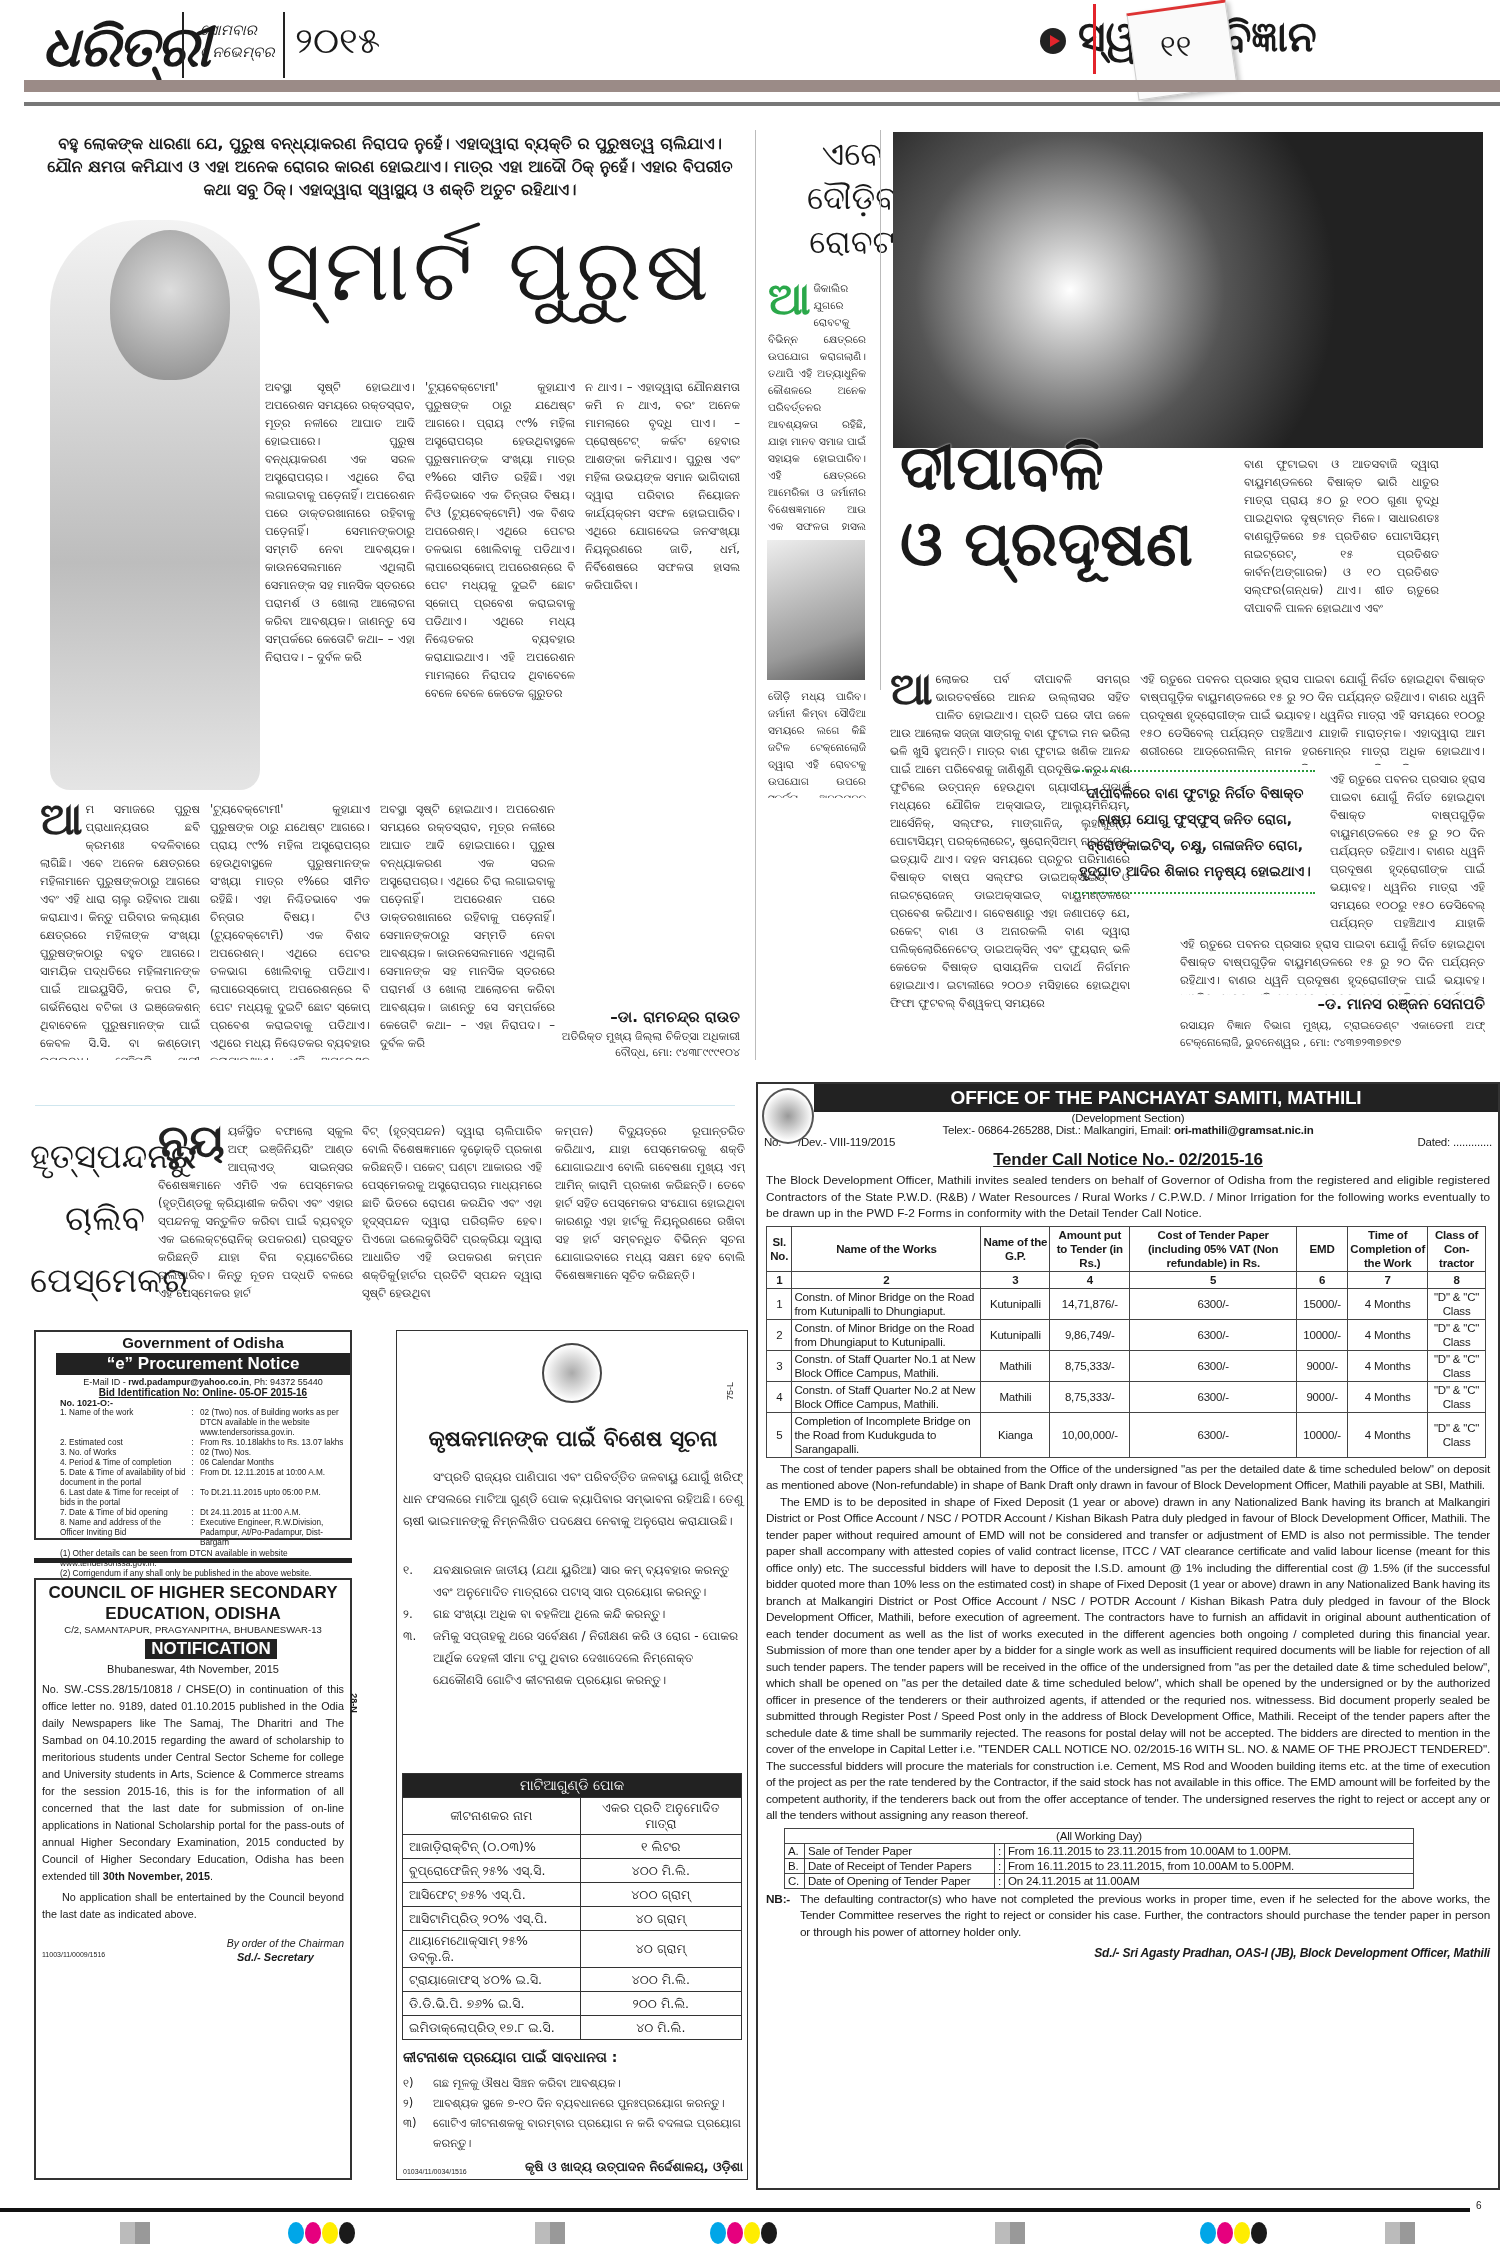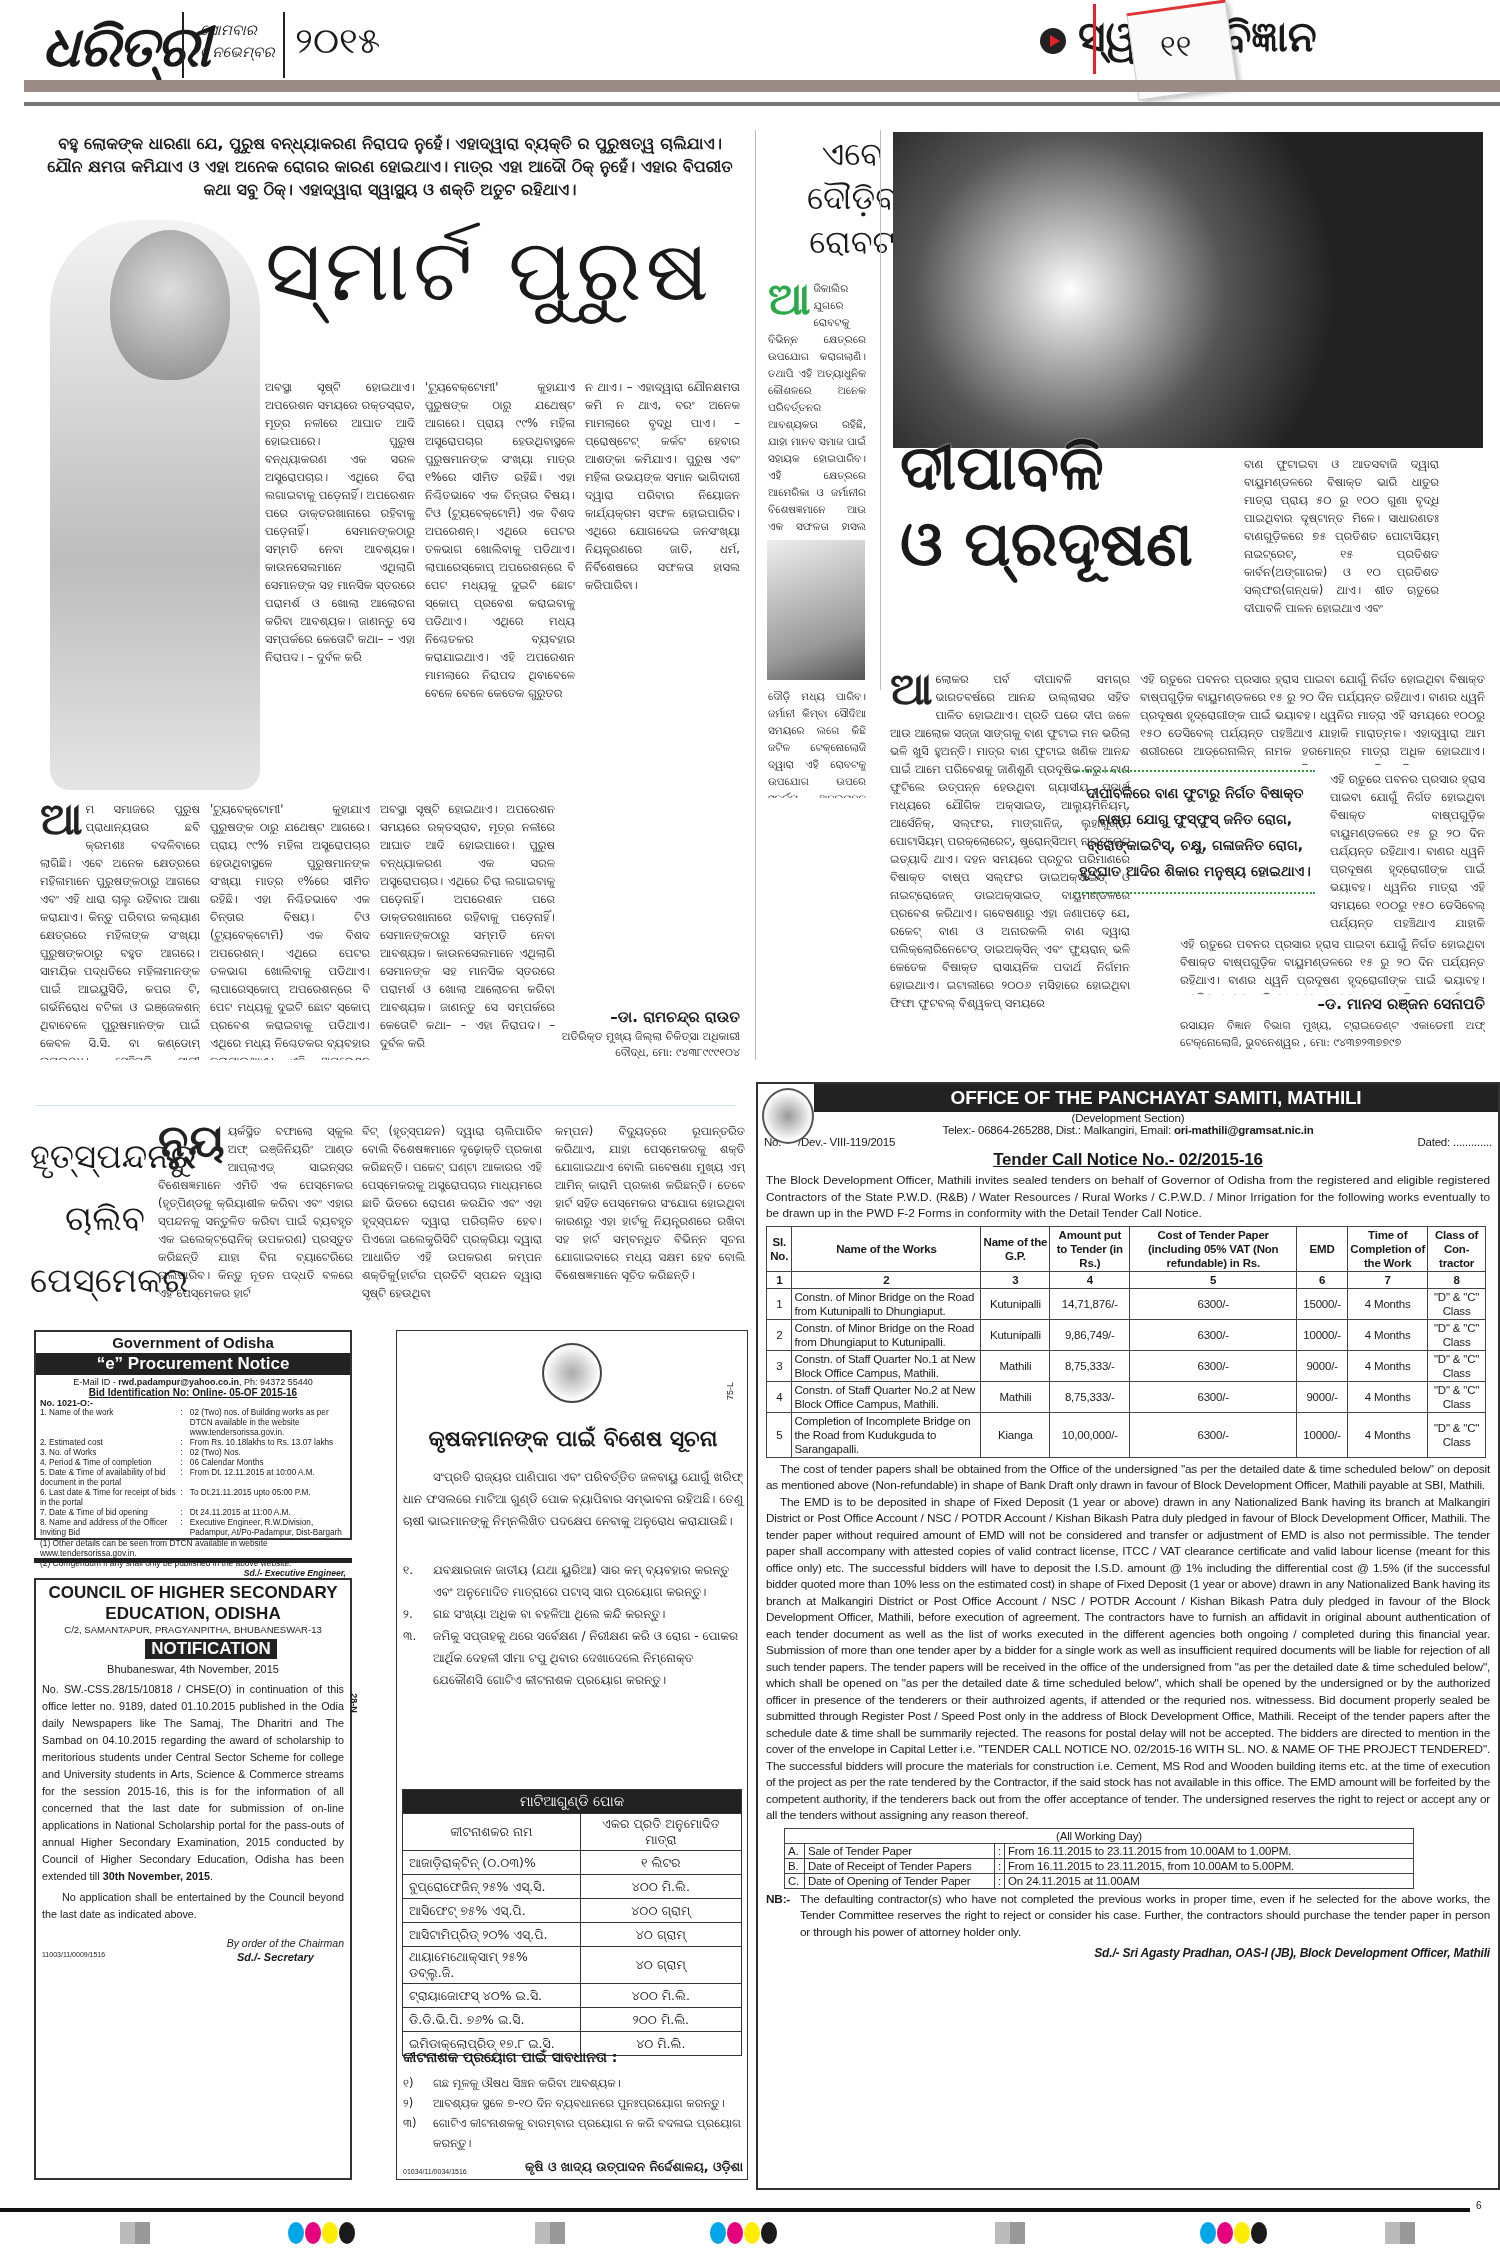--- a/index.html
+++ b/index.html
@@ -53,21 +53,21 @@
   .blackbar { background: #222; color: #fff; font-weight: bold; text-align: center; }
 
   
   table { border-collapse: collapse; }
   .tender-tbl { width: 720px; font-family: "Liberation Sans", sans-serif; font-size: 11.5px; }
   .tender-tbl th, .tender-tbl td { border: 1px solid #444; padding: 1px 2px; text-align: center; vertical-align: middle; line-height: 14px; }
   .tender-tbl td.left { text-align: left; }
   .para { font-family: "Liberation Sans", sans-serif; font-size: 11.8px; line-height: 16.5px; text-align: justify; text-indent: 14px; }
   .sched { font-family: "Liberation Sans", sans-serif; font-size: 11.5px; }
   .sched td { border: 1px solid #444; padding: 1px 3px; }
-  .pest-tbl { width: 350px; font-size: 12.5px; margin-top: 16px; }
+  .pest-tbl { width: 350px; font-size: 12.5px; }
   .pest-tbl td { border: 1px solid #333; padding: 2px 6px; height: 24px; }
   .pest-tbl td.c { text-align: center; }
 
   .regmark { width: 16px; height: 22px; border-radius: 50%; display: inline-block; margin-right: 1px; }
   .graybox { width: 30px; height: 22px; background: linear-gradient(90deg,#bbb 50%,#999 50%); }
 </style>
 </head>
 <body>
 
 <div class="abs masthead-logo">ଧରିତ୍ରୀ</div>
@@ -136,21 +136,21 @@
   <div>ହୃତ୍‌ସ୍ପନ୍ଦନରୁ</div>
   <div>ଚାଲିବ</div>
   <div>ପେସ୍‌ମେକର</div>
 </div>
 <div class="abs col-text odia" style="left:158px;top:1122px;width:195px;height:190px;overflow:hidden;">
   <span class="dropcap">ନ୍ୟୁ</span><span>ୟର୍କସ୍ଥିତ ବଫାଲୋ ସ୍କୁଲ ଅଫ୍ ଇଞ୍ଜିନିୟରିଂ ଆଣ୍ଡ ଆପ୍ଲାଏଡ୍ ସାଇନ୍ସର ବିଶେଷଜ୍ଞମାନେ ଏମିତି ଏକ ପେସ୍‌ମେକର (ହୃତ୍‌ପିଣ୍ଡକୁ କ୍ରିୟାଶୀଳ କରିବା ଏବଂ ଏହାର ସ୍ପନ୍ଦନକୁ ସନ୍ତୁଳିତ କରିବା ପାଇଁ ବ୍ୟବହୃତ ଏକ ଇଲେକ୍‌ଟ୍ରୋନିକ୍ ଉପକରଣ) ପ୍ରସ୍ତୁତ କରିଛନ୍ତି ଯାହା ବିନା ବ୍ୟାଟେରିରେ ଚାଲିପାରିବ। କିନ୍ତୁ ନୂତନ ପଦ୍ଧତି ବଳରେ ଏହି ପେସ୍‌ମେକର ହାର୍ଟ</span>
 </div>
 <div class="abs col-text odia" style="left:362px;top:1122px;width:180px;height:190px;overflow:hidden;">ବିଟ୍ (ହୃତ୍‌ସ୍ପନ୍ଦନ) ଦ୍ୱାରା ଚାଲିପାରିବ ବୋଲି ବିଶେଷଜ୍ଞମାନେ ଦୃଢ଼ୋକ୍ତି ପ୍ରକାଶ କରିଛନ୍ତି। ପକେଟ୍ ଘଣ୍ଟା ଆକାରର ଏହି ପେସ୍‌ମେକରକୁ ଅସ୍ତ୍ରୋପଚାର ମାଧ୍ୟମରେ ଛାତି ଭିତରେ ରୋପଣ କରଯିବ ଏବଂ ଏହା ହୃଦ୍‌ସ୍ପନ୍ଦନ ଦ୍ୱାରା ପରିଚାଳିତ ହେବ। ପିଏଜୋ ଇଲେକ୍ଟ୍ରିସିଟି ପ୍ରକ୍ରିୟା ଦ୍ୱାରା ଆଧାରିତ ଏହି ଉପକରଣ କମ୍ପନ ଶକ୍ତିକୁ(ହାର୍ଟର ପ୍ରତିଟି ସ୍ପନ୍ଦନ ଦ୍ୱାରା ସୃଷ୍ଟି ହେଉଥିବା</div>
 <div class="abs col-text odia" style="left:555px;top:1122px;width:190px;height:190px;overflow:hidden;">କମ୍ପନ) ବିଦ୍ୟୁତ୍‌ରେ ରୂପାନ୍ତରିତ କରିଥାଏ, ଯାହା ପେସ୍‌ମେକରକୁ ଶକ୍ତି ଯୋଗାଇଥାଏ ବୋଲି ଗବେଷଣା ମୁଖ୍ୟ ଏମ୍ ଆମିନ୍ କାରାମି ପ୍ରକାଶ କରିଛନ୍ତି। ତେବେ ହାର୍ଟ ସହିତ ପେସ୍‌ମେକର ସଂଯୋଗ ହୋଇଥିବା କାରଣରୁ ଏହା ହାର୍ଟକୁ ନିୟନ୍ତ୍ରଣରେ ରଖିବା ସହ ହାର୍ଟ ସମ୍ବନ୍ଧିତ ବିଭିନ୍ନ ସୂଚନା ଯୋଗାଇବାରେ ମଧ୍ୟ ସକ୍ଷମ ହେବ ବୋଲି ବିଶେଷଜ୍ଞମାନେ ସୂଚିତ କରିଛନ୍ତି।</div>
 
-<div class="abs adbox arial" style="left:34px;top:1330px;width:318px;height:210px;font-size:9px;">
+<div class="abs adbox arial" style="left:34px;top:1330px;width:318px;height:210px;font-size:9px;padding-left:20px;">
   <div style="text-align:center;font-size:15px;font-weight:bold;padding-top:2px;">Government of Odisha</div>
   <div class="blackbar" style="font-size:17px;line-height:22px;margin-top:2px;">“e” Procurement Notice</div>
   <div style="text-align:center;margin-top:2px;"><span>E-Mail ID - </span><b>rwd.padampur@yahoo.co.in</b><span>, Ph: 94372 55440</span></div>
   <div style="text-align:center;font-weight:bold;text-decoration:underline;font-size:10px;">Bid Identification No: Online- 05-OF 2015-16</div>
   <div style="font-weight:bold;padding-left:4px;">No. 1021-O:-</div>
   <table style="width:100%;font-size:8.2px;line-height:10px;">
     <tbody id="eproc-body">
         <tr>
           <td style="width:46%;padding:0 4px;vertical-align:top;">1.  Name of the work</td>
           <td style="width:3%;vertical-align:top;">:</td>

